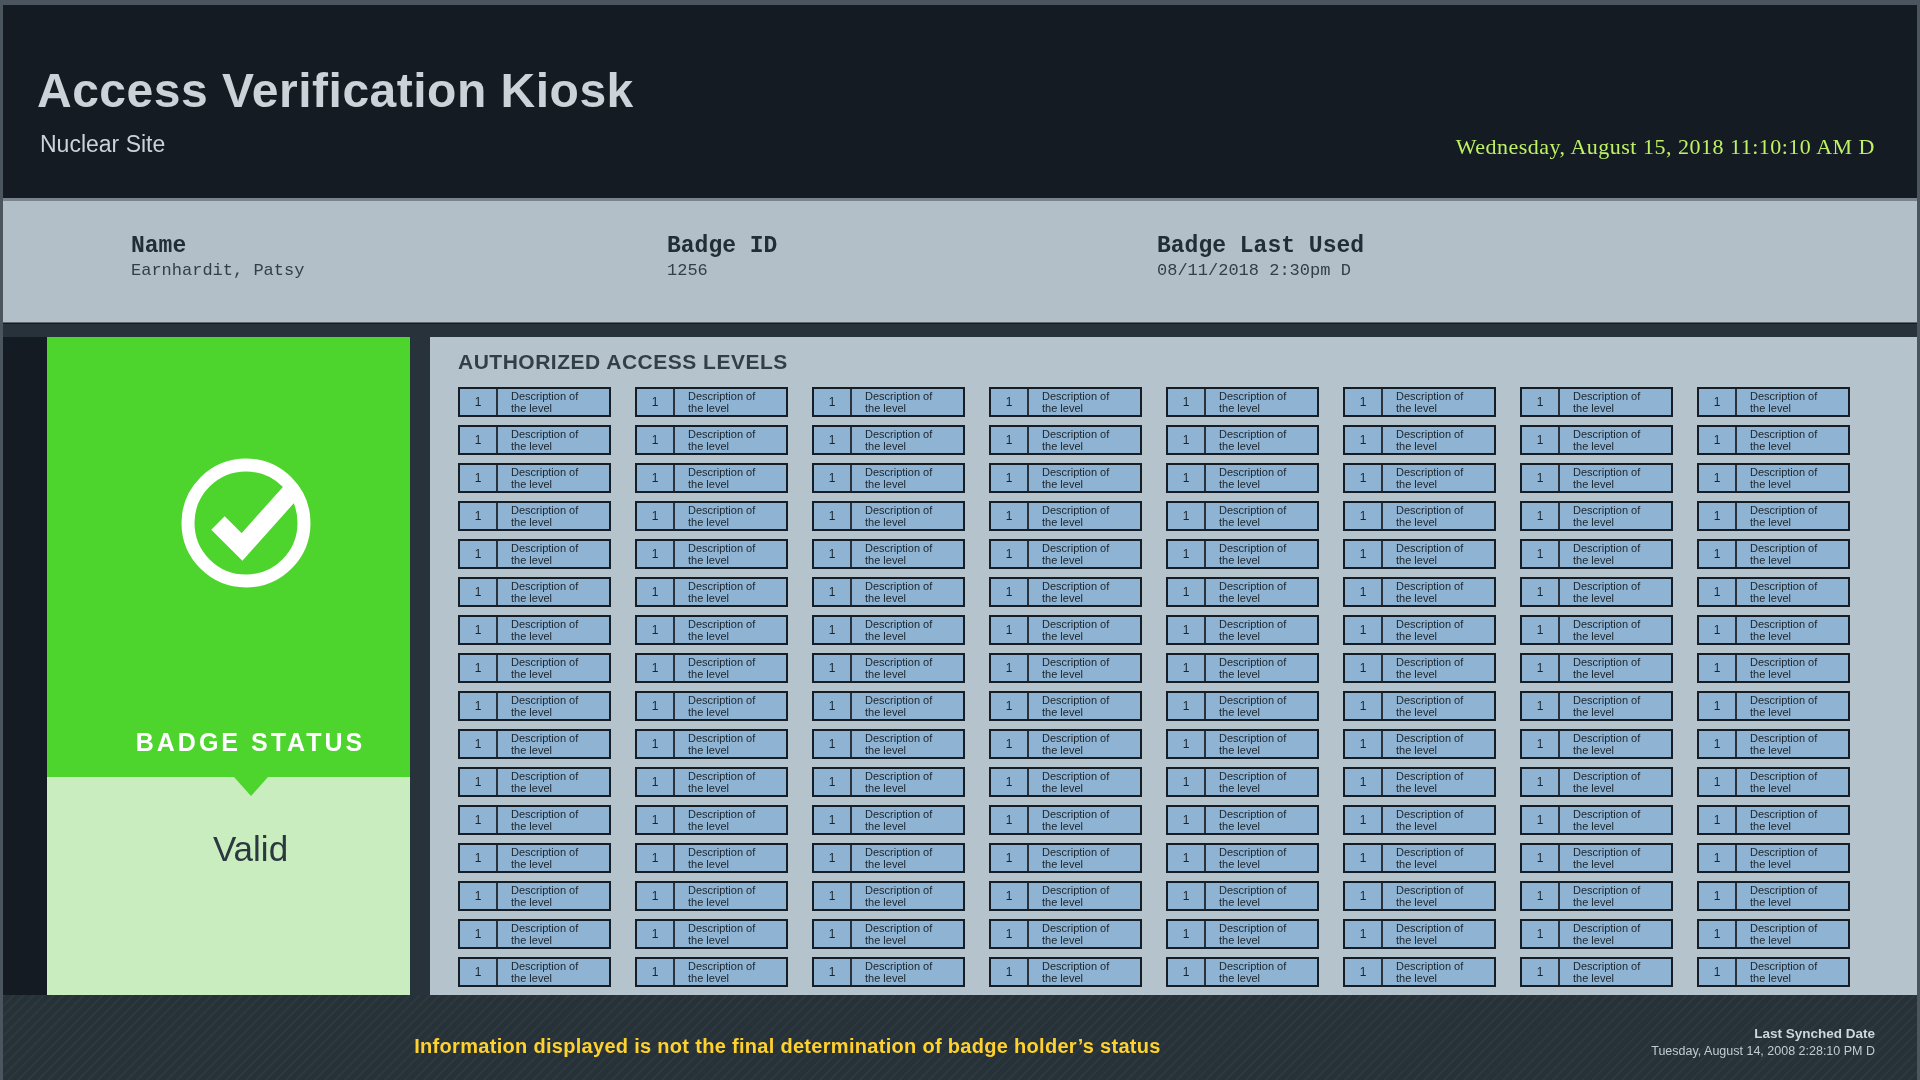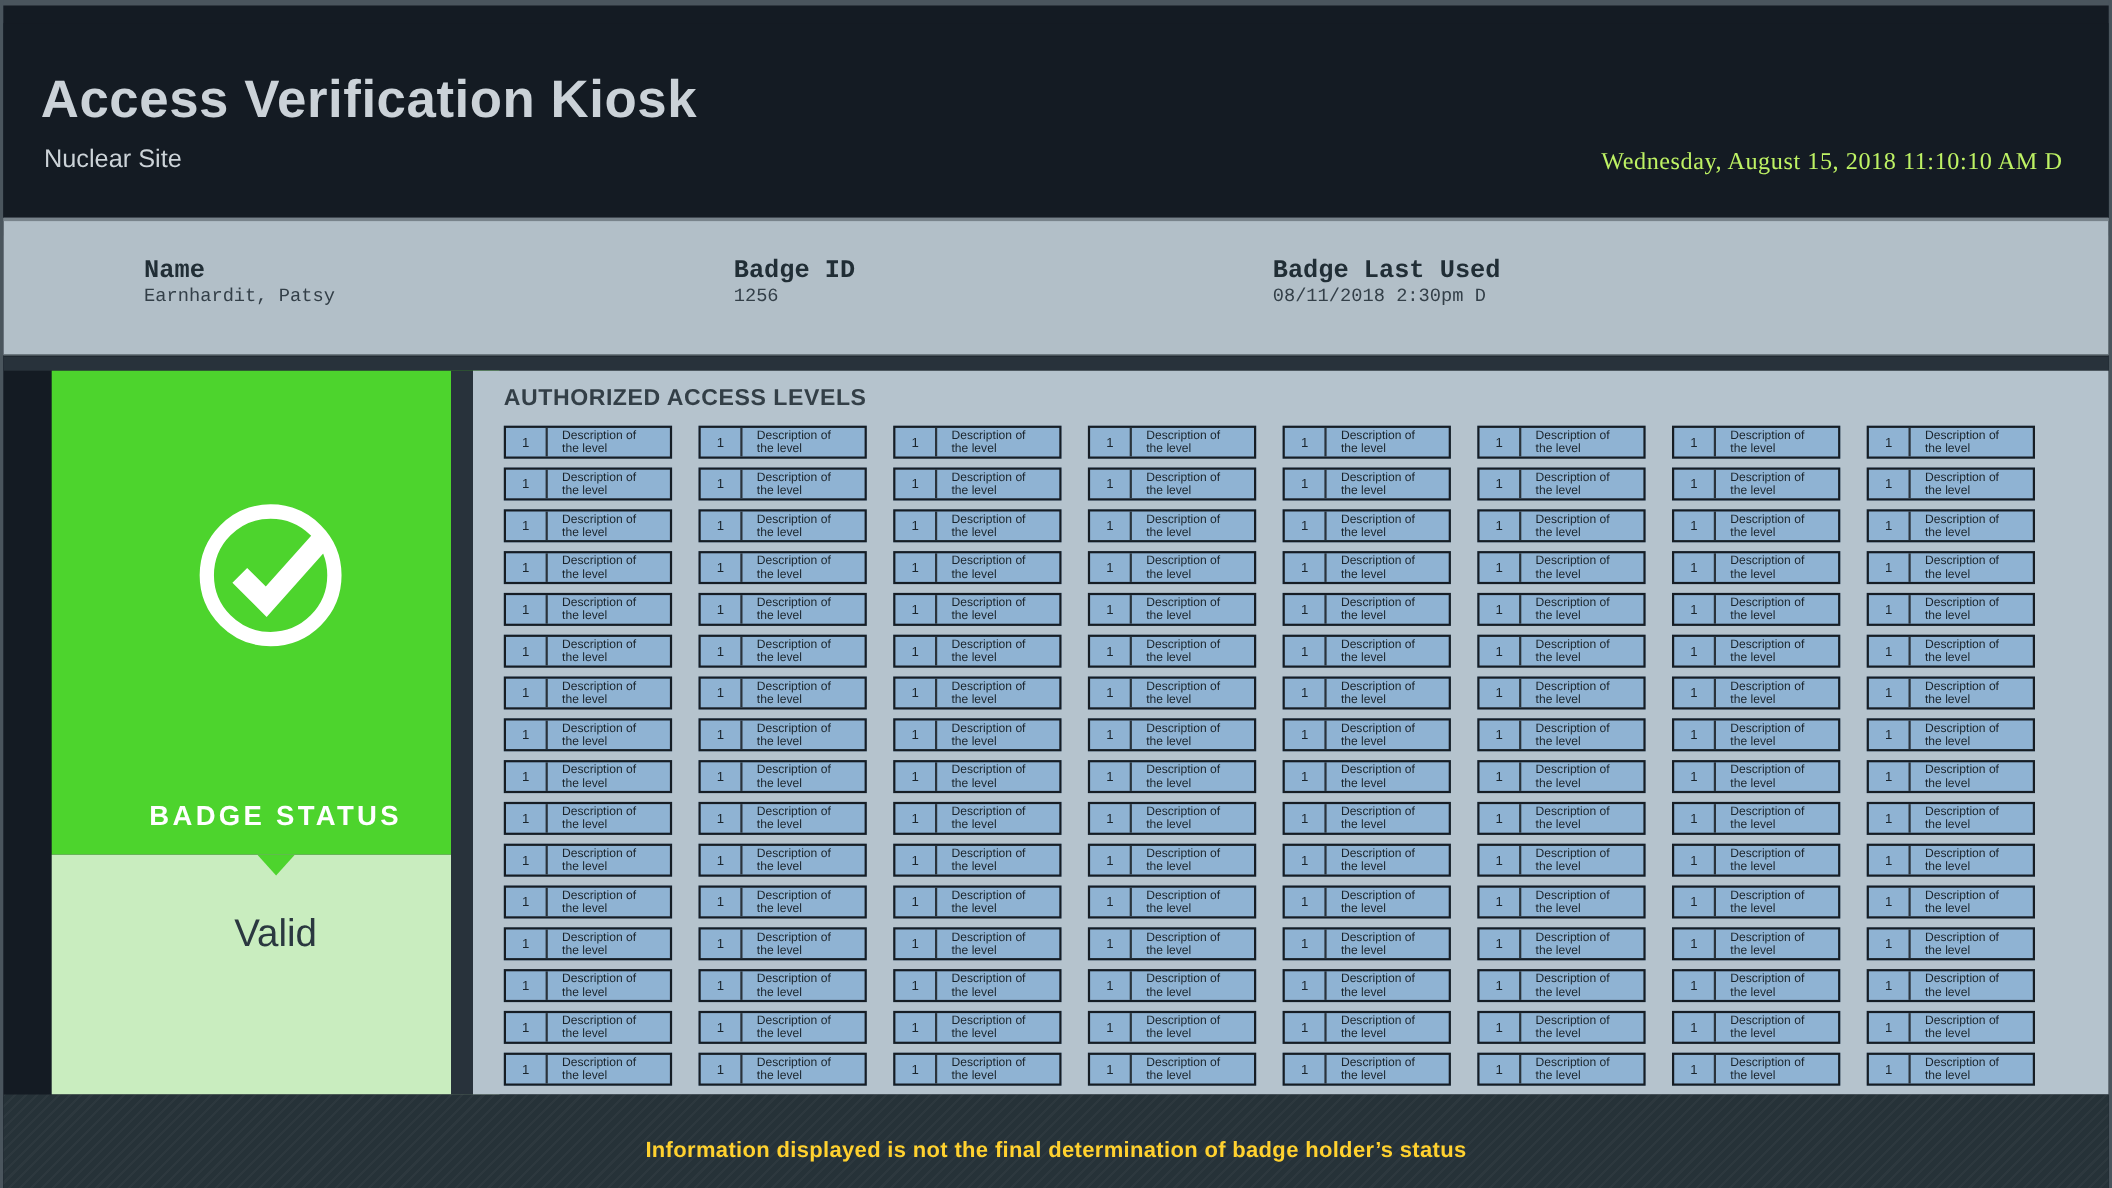--- a/index.html
+++ b/index.html
@@ -994,15 +994,19 @@
             <span>the level</span>
           </span>
         </div>
       </div>
   </div>
 
   <div class="footer">
     <div class="footer-center">
       <div class="disclaimer">Information displayed is not the final determination of badge holder’s status</div>
     </div>
+    <div class="footer-sync">
+      <div class="sync-label">Last Synched Date</div>
+      <div class="sync-value">Tuesday, August 14, 2008 2:28:10 PM D</div>
+    </div>
   </div>
 
 </div>
 
 </body></html>

